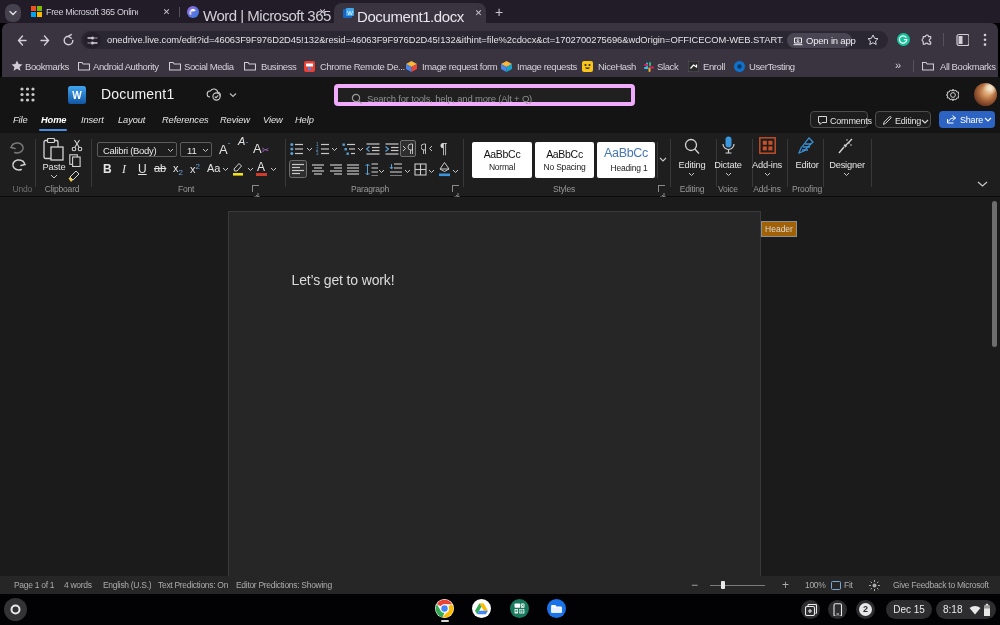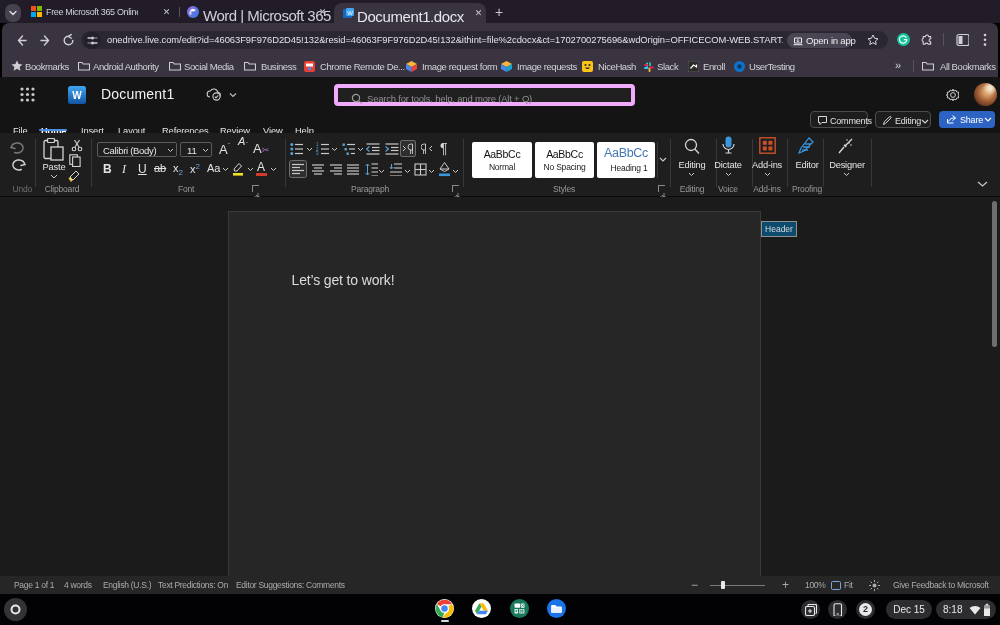--- a/index.html
+++ b/index.html
@@ -21,28 +21,28 @@
 #bookmarksbar { position:absolute; left:2px; top:54px; width:996px; height:23px; background:#393440; }
 .bmtext { color:#d5d2d8; font-size:9.5px; letter-spacing:-0.4px; position:absolute; top:7px; white-space:nowrap; }
 .navic { position:absolute; top:10px; color:#cfccd4; }
 #urlpill { position:absolute; left:79px; top:8px; width:807px; height:18px; background:#2b2732; border-radius:9px; }
 #urltext { position:absolute; left:26px; top:3px; font-size:9.4px; letter-spacing:-0.05px; color:#e4e1e8; white-space:nowrap; width:676px; overflow:hidden; }
 #openchip { position:absolute; left:706px; top:1.5px; width:65px; height:15px; background:#4a4553; border-radius:8px; color:#efedf2; font-size:9.5px; letter-spacing:-0.2px; }
 
 
 #wordapp { position:absolute; left:0; top:77px; width:1000px; height:517px; background:#141414; }
 #menurow { position:absolute; left:0; top:33px; width:1000px; height:23px; }
-.menuitem { position:absolute; top:16px; font-size:9.3px; letter-spacing:-0.1px; color:#e3e3e3; }
+.menuitem { position:absolute; top:5px; font-size:9.3px; letter-spacing:-0.1px; color:#e3e3e3;font-style:italic; }
 #ribbon { position:absolute; left:0; top:56px; width:1000px; height:64px; background:#1e1e1e; border-bottom:1px solid #0a0a0a; }
 .rsep { position:absolute; top:6px; width:1px; height:48px; background:#383838; }
 .rlabel { position:absolute; top:50.5px; font-size:8.5px; letter-spacing:-0.2px; color:#989898; text-align:center; white-space:nowrap; }
 .launcher { position:absolute; top:52px; width:7px; height:7px; border:1px solid #8a8a8a; border-right:none; border-bottom:none; color:#8a8a8a; }
 #canvas { position:absolute; left:0; top:120px; width:1000px; height:379px; background:#1b1b1b; }
 #page { position:absolute; left:228px; top:14px; width:533px; height:365px; background:#262626; border:1px solid #3a3a3a; border-bottom:none; }
-#headerchip { position:absolute; left:761px; top:24px; width:36px; height:16px; border:1px solid #8f8f8f; background:#0c4a6e; color:#d8d8d8; font-size:8.5px; text-align:center; line-height:15px; }
+#headerchip { position:absolute; left:761px; top:24px; width:36px; height:16px; border:1px solid #8f8f8f; background:#a16207; color:#d8d8d8; font-size:8.5px; text-align:center; line-height:15px; }
 #doctext { position:absolute; left:291.5px; top:74.5px; font-size:14px; letter-spacing:-0.15px; color:#dcdcdc; }
 #vscroll { position:absolute; left:992px; top:4px; width:5px; height:146px; background:#6e6e6e; border-radius:3px; }
 
 
 #statusbar { position:absolute; left:0; top:576px; width:1000px; height:18px; background:#262626; color:#ababab; font-size:8.5px; letter-spacing:-0.3px; }
 .st { position:absolute; top:4px; white-space:nowrap; }
 
 
 #shelf { position:absolute; left:0; top:594px; width:1000px; height:31px; background:#020204; }
 .traybtn { position:absolute; top:5.5px; height:19px; background:#2d2d30; border-radius:10px; }
@@ -620,21 +620,21 @@
   <svg class="abs" style="left:45px;top:6px;" width="8" height="6">
       <path d="M1 1 L4 4 L7 1" stroke="#fff" stroke-width="1.1" fill="none"></path>
     </svg>
 </div>
 
 <div id="statusbar">
   <div class="st" style="left:14px;">Page 1 of 1</div>
   <div class="st" style="left:64px;">4 words</div>
   <div class="st" style="left:103px;">English (U.S.)</div>
   <div class="st" style="left:158px;">Text Predictions: On</div>
-  <div class="st" style="left:236px;">Editor Suggestions: Comments</div>
+  <div class="st" style="left:236px;">Editor Predictions: Showing</div>
   <div class="st" style="left:691px;font-size:12px;top:2px;">−</div>
   <div class="abs" style="left:710px;top:8.5px;width:55px;height:1px;background:#7a7a7a;"></div>
   <div class="abs" style="left:721px;top:5px;width:4px;height:8px;background:#e8e8e8;border-radius:1px;"></div>
   <div class="st" style="left:782px;font-size:12px;top:2px;">+</div>
   <div class="st" style="left:805px;">100%</div>
   <svg class="abs" style="left:831px;top:4.5px;" width="10" height="9">
       <rect x="0.5" y="0.5" width="9" height="8" rx="1" stroke="#7aa7d8" stroke-width="1" fill="none"></rect>
     </svg>
   <div class="st" style="left:844px;">Fit</div>
   <svg class="abs" style="left:869px;top:3.5px;" width="11" height="11">

